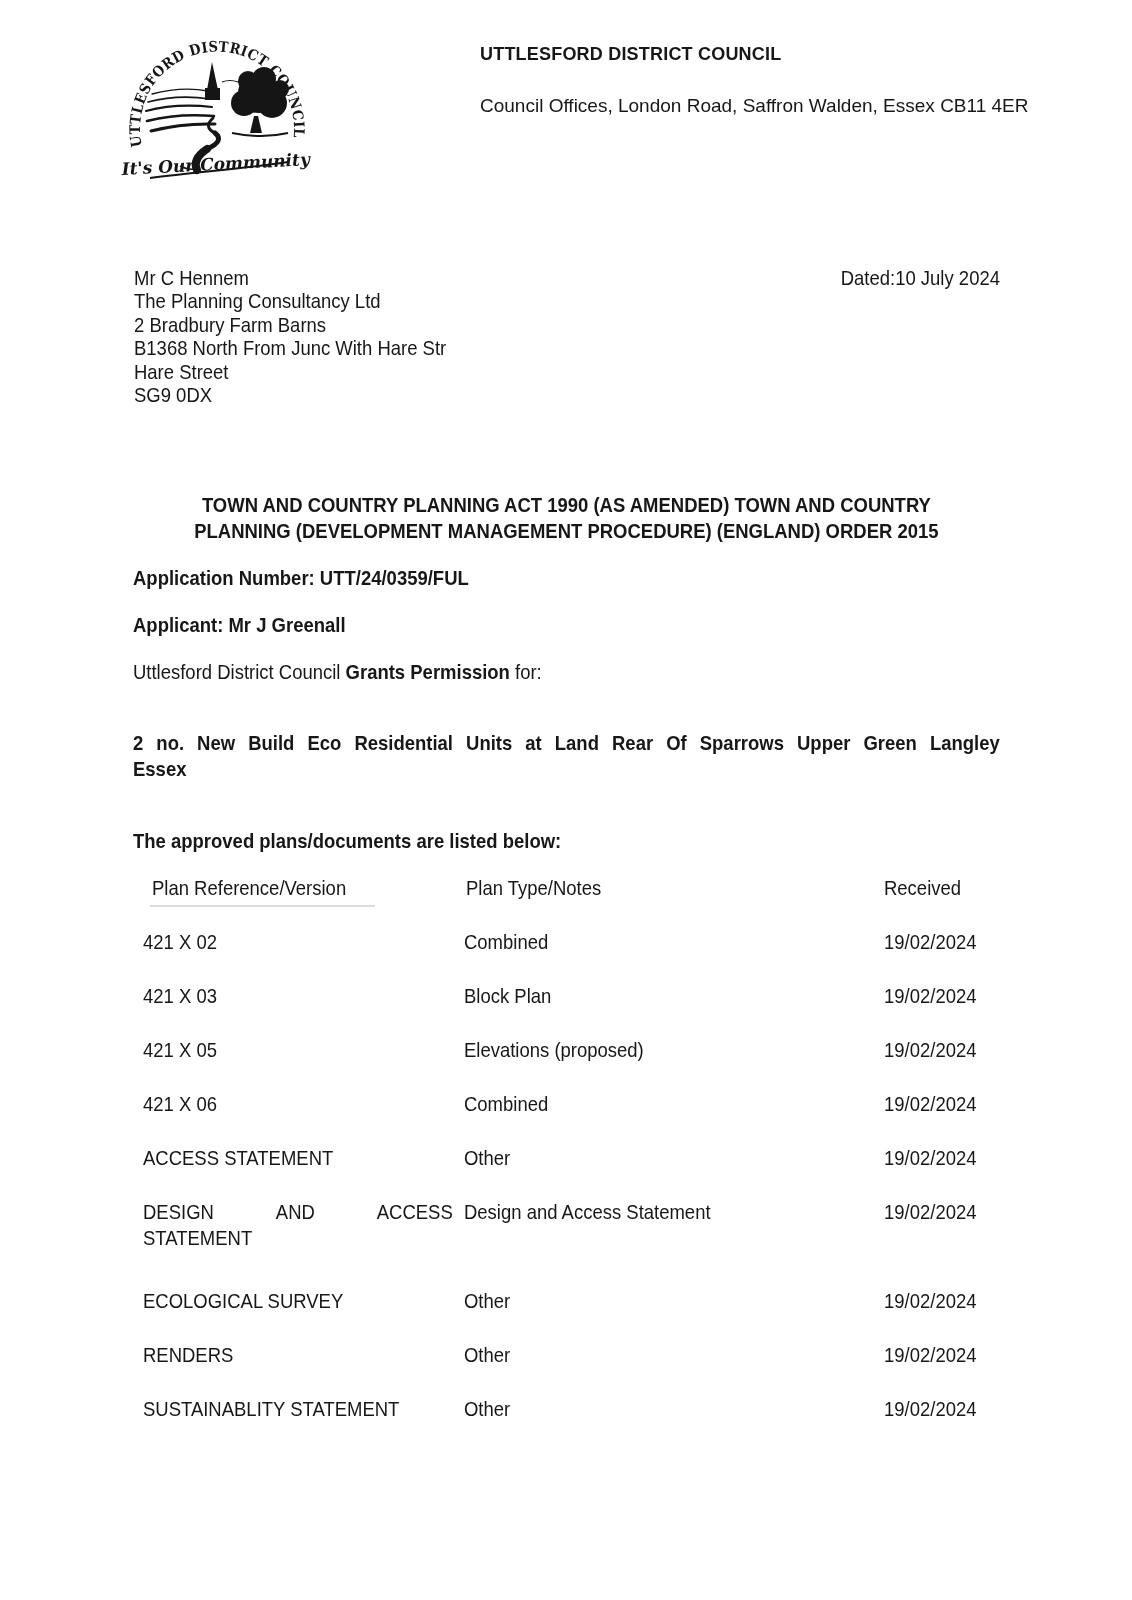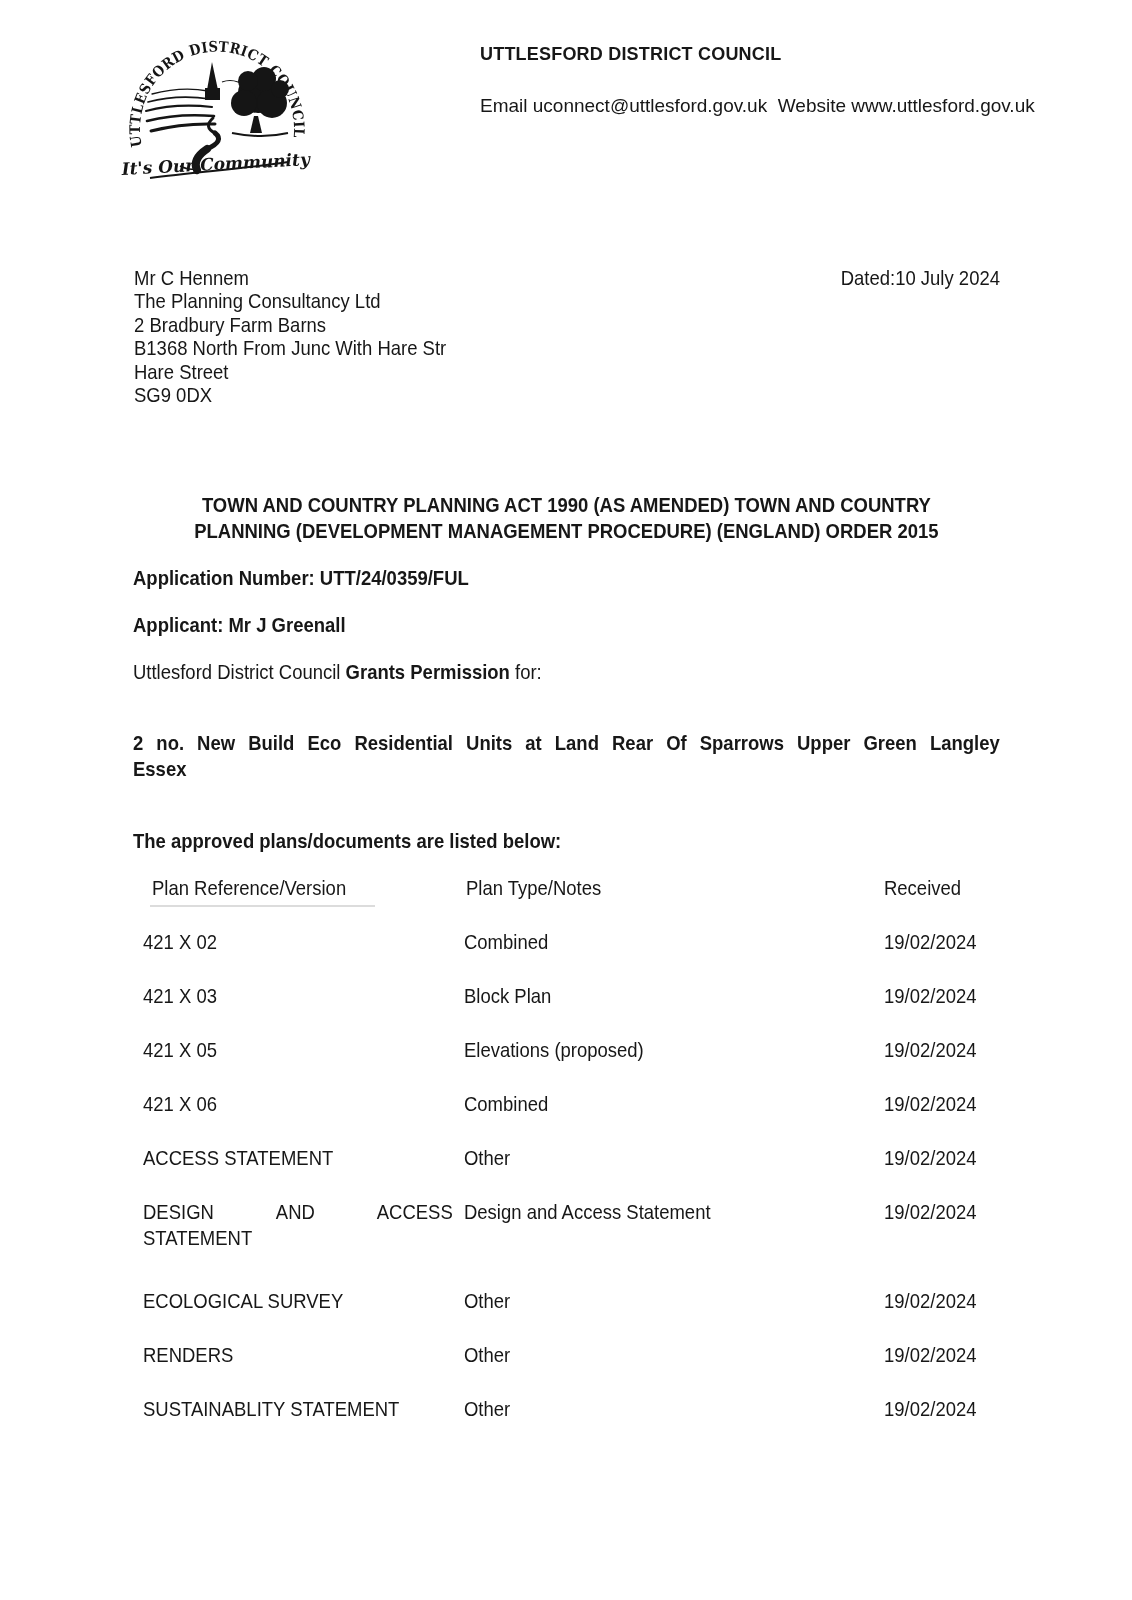--- a/index.html
+++ b/index.html
@@ -86,21 +86,21 @@
       </g>
       <path d="M62,146 q8,4 14,3" stroke="#151515" stroke-width="1.5" fill="none"></path>
     </g>
 
     <text x="98" y="150" text-anchor="middle" transform="rotate(-3 98 150)" font-family="DejaVu Serif, serif" font-size="17" font-style="italic" font-weight="bold" fill="#151515">It's Our Community</text>
     <path d="M32,158 C78,152 132,148 170,142" stroke="#151515" stroke-width="2" fill="none"></path>
   </svg>
 
   <div class="abs hdr-title" style="left:480px; top:44px;">UTTLESFORD DISTRICT COUNCIL</div>
   <div class="abs" style="left:480px; top:94px;">
-    <div class="hdr-line">Email uconnect@uttlesford.gov.uk&nbsp; Website www.uttlesford.gov.uk</div>
+    <div class="hdr-line">Council Offices, London Road, Saffron Walden, Essex CB11 4ER</div>
   </div>
 
   <div class="abs cz" style="left:134px; top:266px;" id="recipient">
       <div>Mr C Hennem</div>
       <div>The Planning Consultancy Ltd</div>
       <div>2 Bradbury Farm Barns</div>
       <div>B1368 North From Junc With Hare Str</div>
       <div>Hare Street</div>
       <div>SG9 0DX</div>
     </div>

